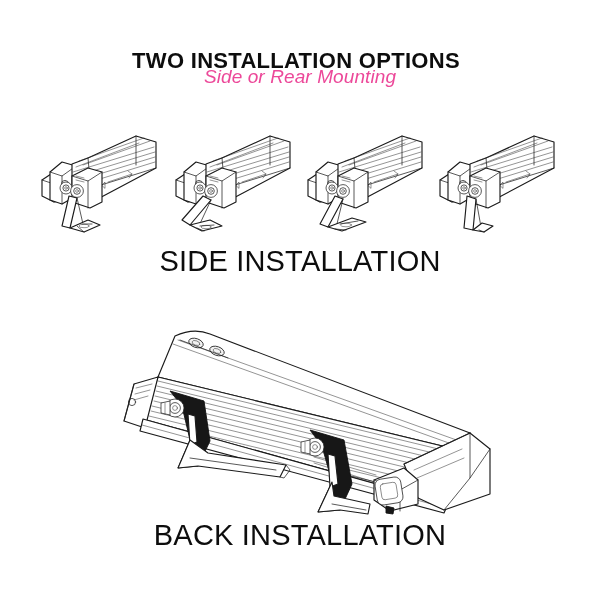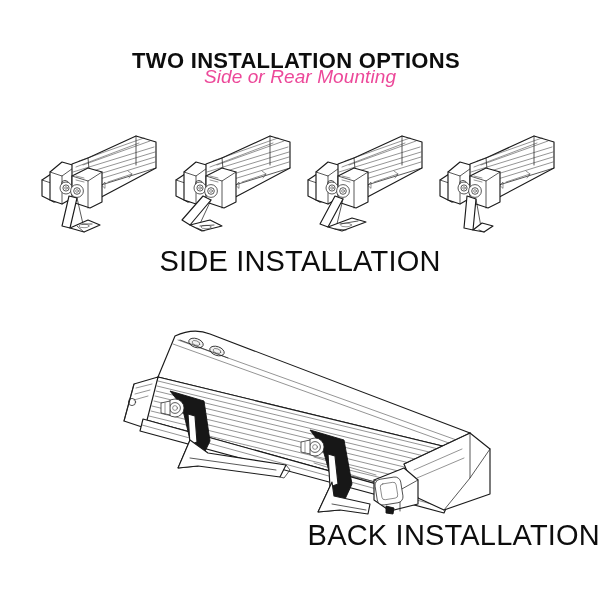--- a/index.html
+++ b/index.html
@@ -55,21 +55,21 @@
     width: 600px;
     text-align: center;
     font-size: 29px;
     line-height: 34px;
     font-weight: 400;
     letter-spacing: 0.2px;
     color: #0d0d0d;
     white-space: nowrap;
   }
   #side-label { top: 244px; }
-  #back-label { top: 518px; text-align: right; }
+  #back-label { top: 518px; }
 
   
   .side-row {
     position: absolute;
     top: 132px;
     left: 30px;
     width: 540px;
     height: 104px;
   }
   .side-unit {

